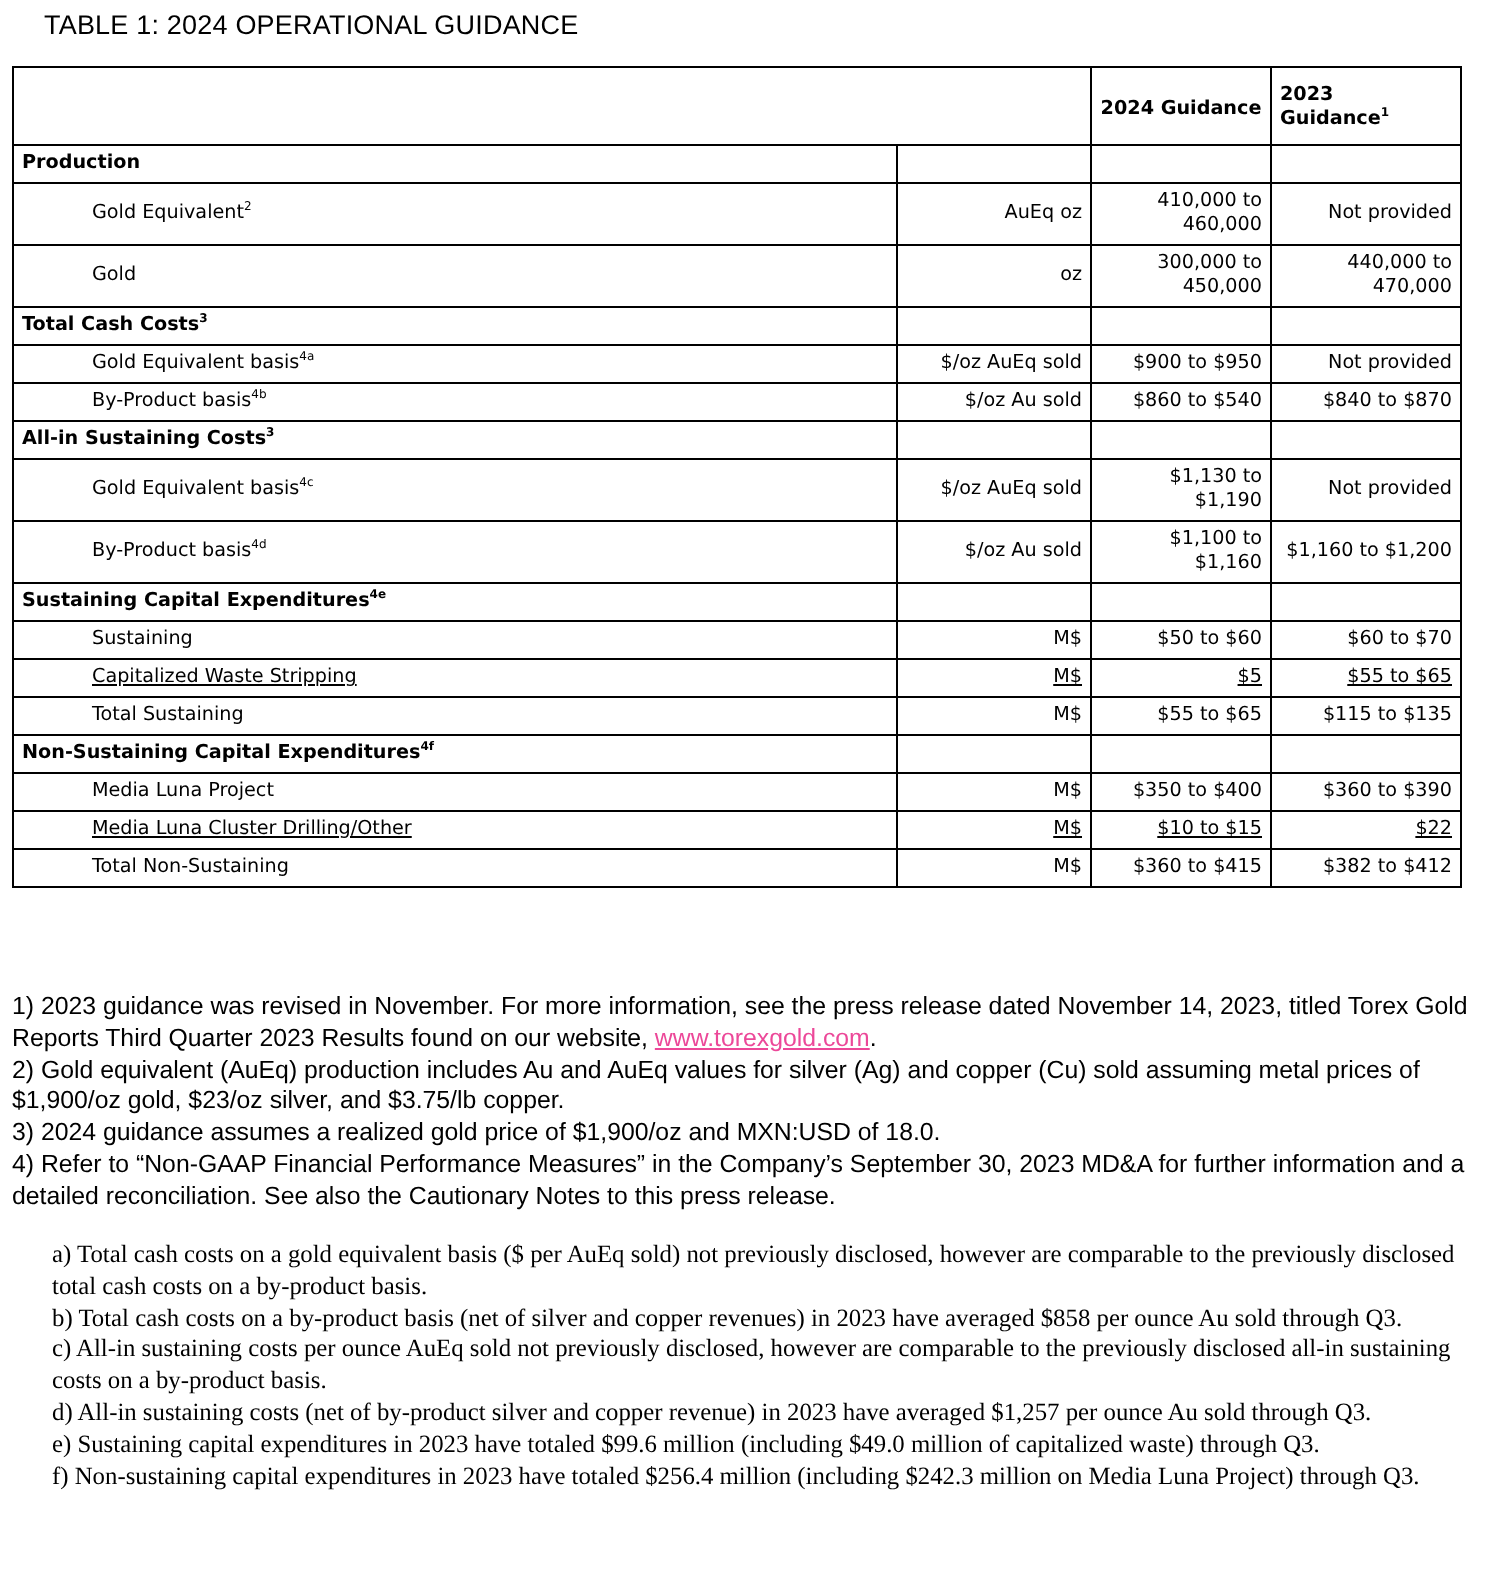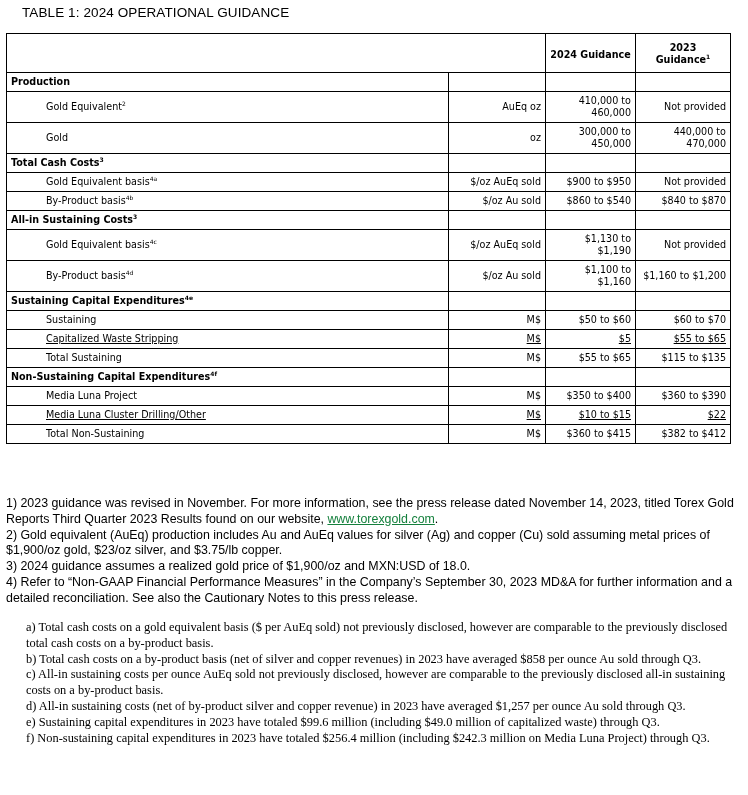--- a/index.html
+++ b/index.html
@@ -38,21 +38,21 @@
       padding: 0 4px;
       vertical-align: middle;
       line-height: 12px;
     }
     col.c-label { width: 442px; }
     col.c-unit { width: 97px; }
     col.c-2024 { width: 90px; }
     col.c-2023 { width: 95px; }
     tr.hdr td { height: 34px; font-weight: bold; font-size: 9.6px; }
     tr.hdr td.h-2024 { text-align: center; padding-top: 4px; }
-    tr.hdr td.h-2023 { text-align: center; padding-top: 2px; }
+    tr.hdr td.h-2023 { text-align: left; padding-top: 2px; }
     tr.sec td { height: 18px; }
     tr.sec td.lbl { font-weight: bold; }
     tr.r1 td { height: 18px; }
     tr.r2 td { height: 30px; }
     td.lbl.ind { padding-left: 39px; }
     td.unit { text-align: right; }
     td.num { text-align: right; }
     .u { text-decoration: underline; margin-top: 32px; }
     sup { font-size: 6px; line-height: 0; vertical-align: 4px; }
     sup.b { font-weight: bold; }
@@ -69,21 +69,21 @@
     .subnotes {
       position: absolute;
       left: 26px;
       top: 620px;
       width: 716px;
       font-family: Liberation Serif, serif;
       font-size: 12.4px;
       line-height: 15.8px;
     }
     .subnotes p { margin: 0; }
-    a.link { color: #15803d; text-decoration: underline; }
+    a.link { color: #ec4899; text-decoration: underline; }
   </style>
 </head>
 <body>
 
 <div class="title">TABLE 1: 2024 OPERATIONAL GUIDANCE</div>
 
 <table class="guidance">
   <colgroup>
     <col class="c-label">
       <col class="c-unit">

